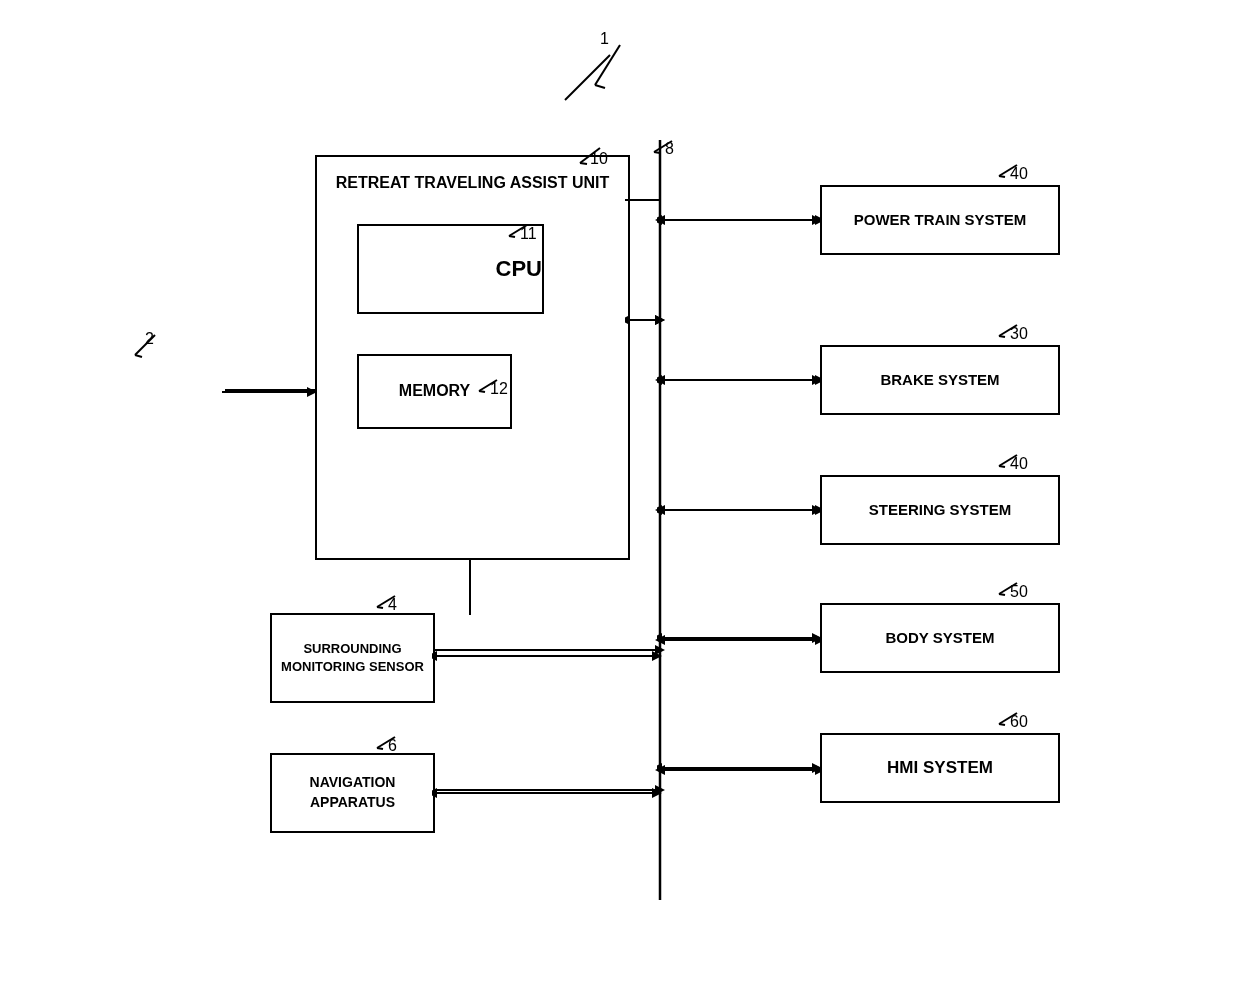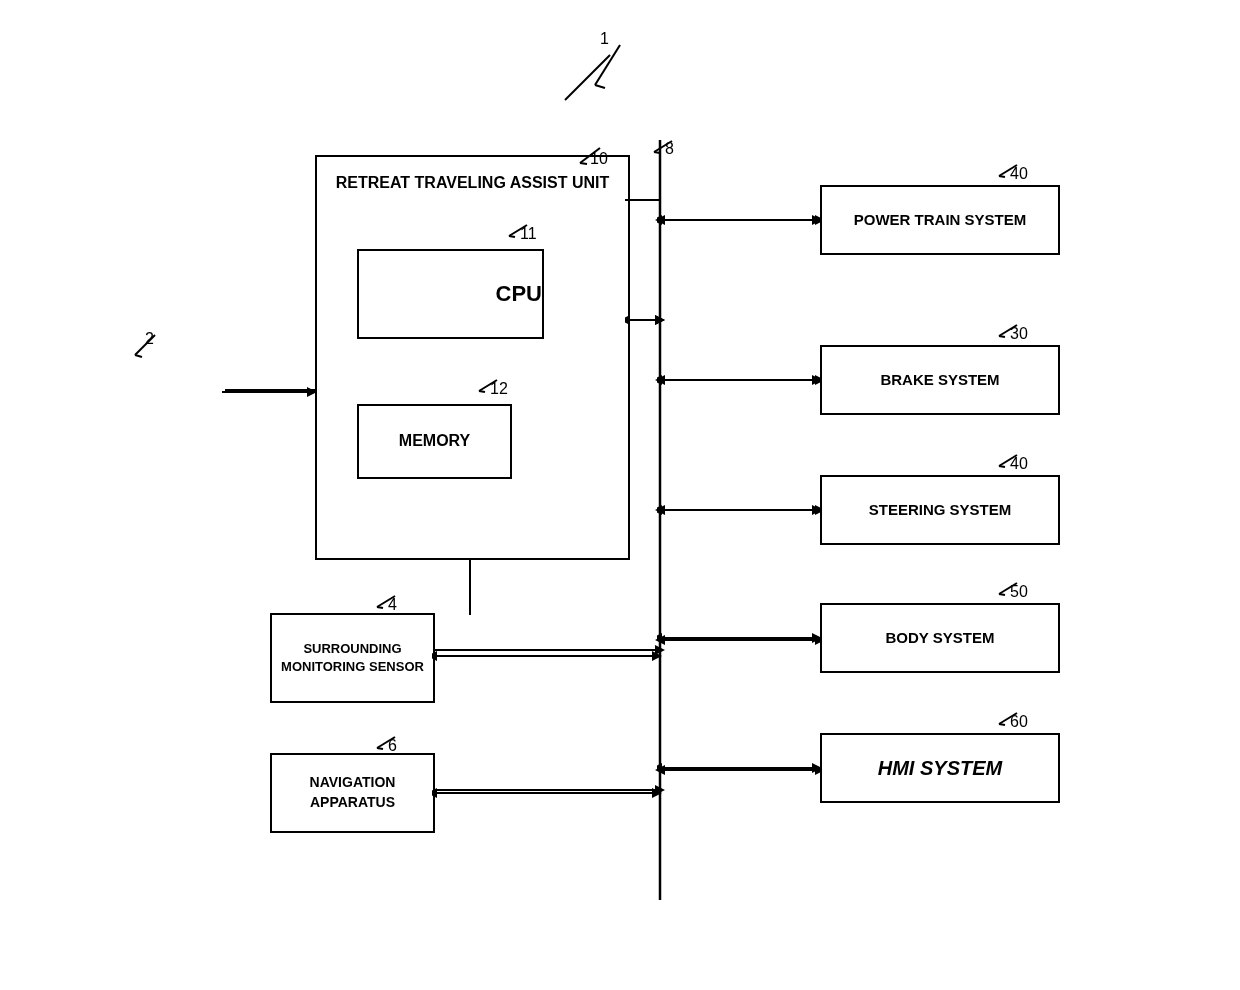--- a/index.html
+++ b/index.html
@@ -21,21 +21,20 @@
       position: absolute;
       border: 2.5px solid #000;
       background: #fff;
       display: flex;
       align-items: center;
       justify-content: center;
       text-align: center;
       font-size: 16px;
       font-weight: bold;
       line-height: 1.3;
-      gap: 25px;
     }
     
     .ref {
       position: absolute;
       font-size: 16px;
       font-weight: normal;
     }
     
     svg.arrows {
       position: absolute;
@@ -243,21 +242,21 @@
     <line x1="22" y1="3" x2="4" y2="14" stroke="#000" stroke-width="2"></line>
     <line x1="4" y1="14" x2="10" y2="15" stroke="#000" stroke-width="2"></line>
   </svg>
 
   <svg style="position:absolute;left:657px;top:631px;width:167px;height:14px;">
     <line x1="0" y1="7" x2="160" y2="7" stroke="#000" stroke-width="2"></line>
     <polygon points="155,2 165,7 155,12" fill="#000"></polygon>
     <polygon points="5,2 -5,7 5,12" fill="#000"></polygon>
   </svg>
 
-  <div class="box" style="left:820px; top:733px; width:240px; height:70px; font-size:20px;font-style:italic;">
+  <div class="box" style="left:820px; top:733px; width:240px; height:70px; font-size:17px;">
     <span>HMI SYSTEM</span>
   </div>
   <div class="ref" style="left:1010px; top:713px;">60</div>
   <svg style="position:absolute;left:995px;top:710px;width:25px;height:18px;">
     <line x1="22" y1="3" x2="4" y2="14" stroke="#000" stroke-width="2"></line>
     <line x1="4" y1="14" x2="10" y2="15" stroke="#000" stroke-width="2"></line>
   </svg>
 
   <svg style="position:absolute;left:657px;top:761px;width:167px;height:14px;">
     <line x1="0" y1="7" x2="160" y2="7" stroke="#000" stroke-width="2"></line>

